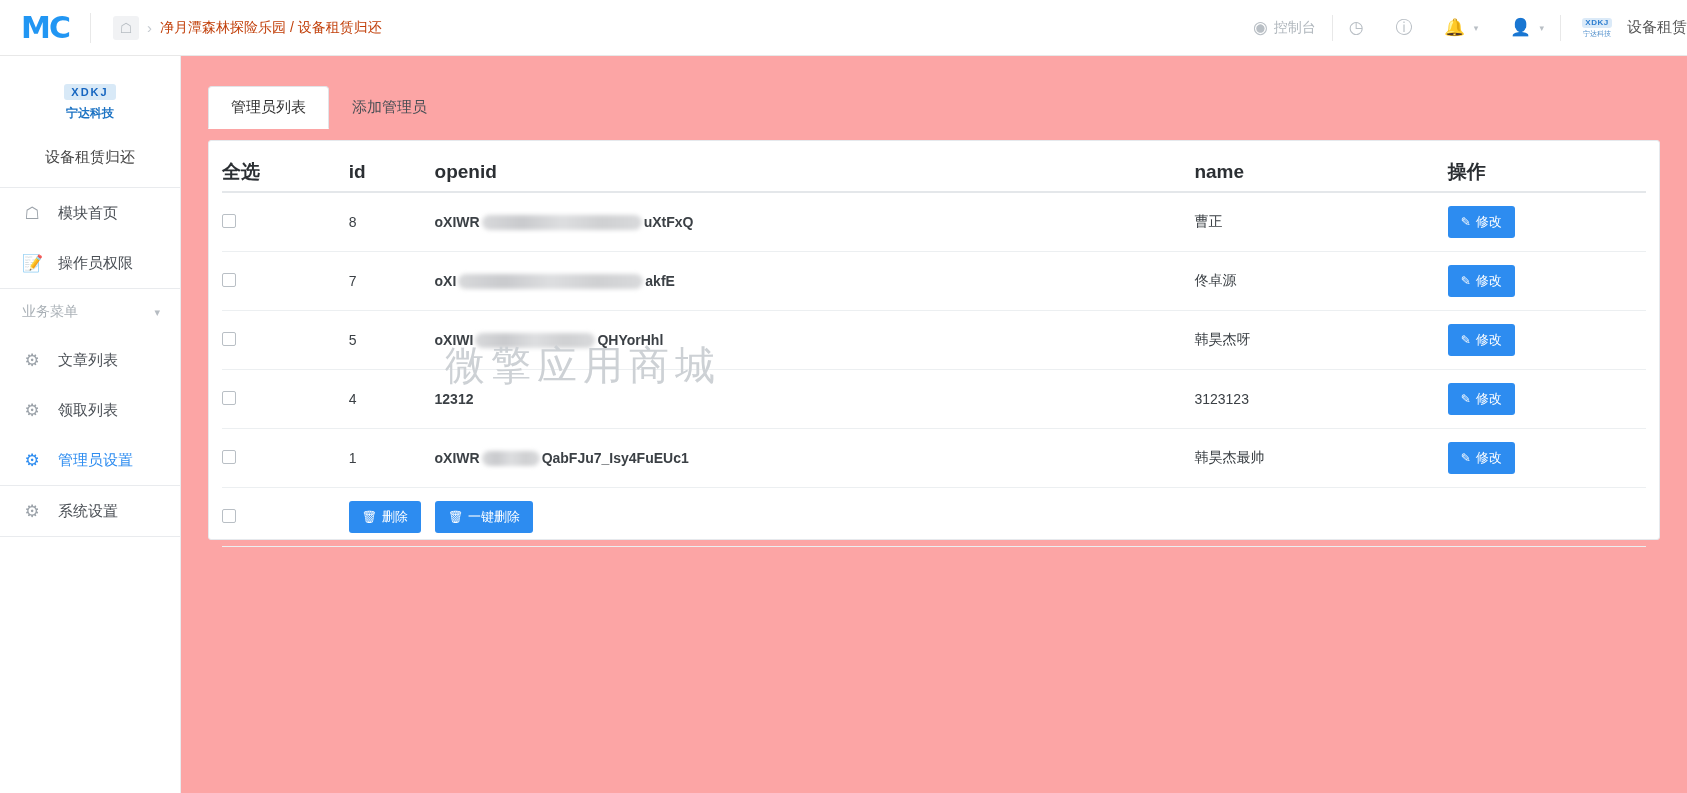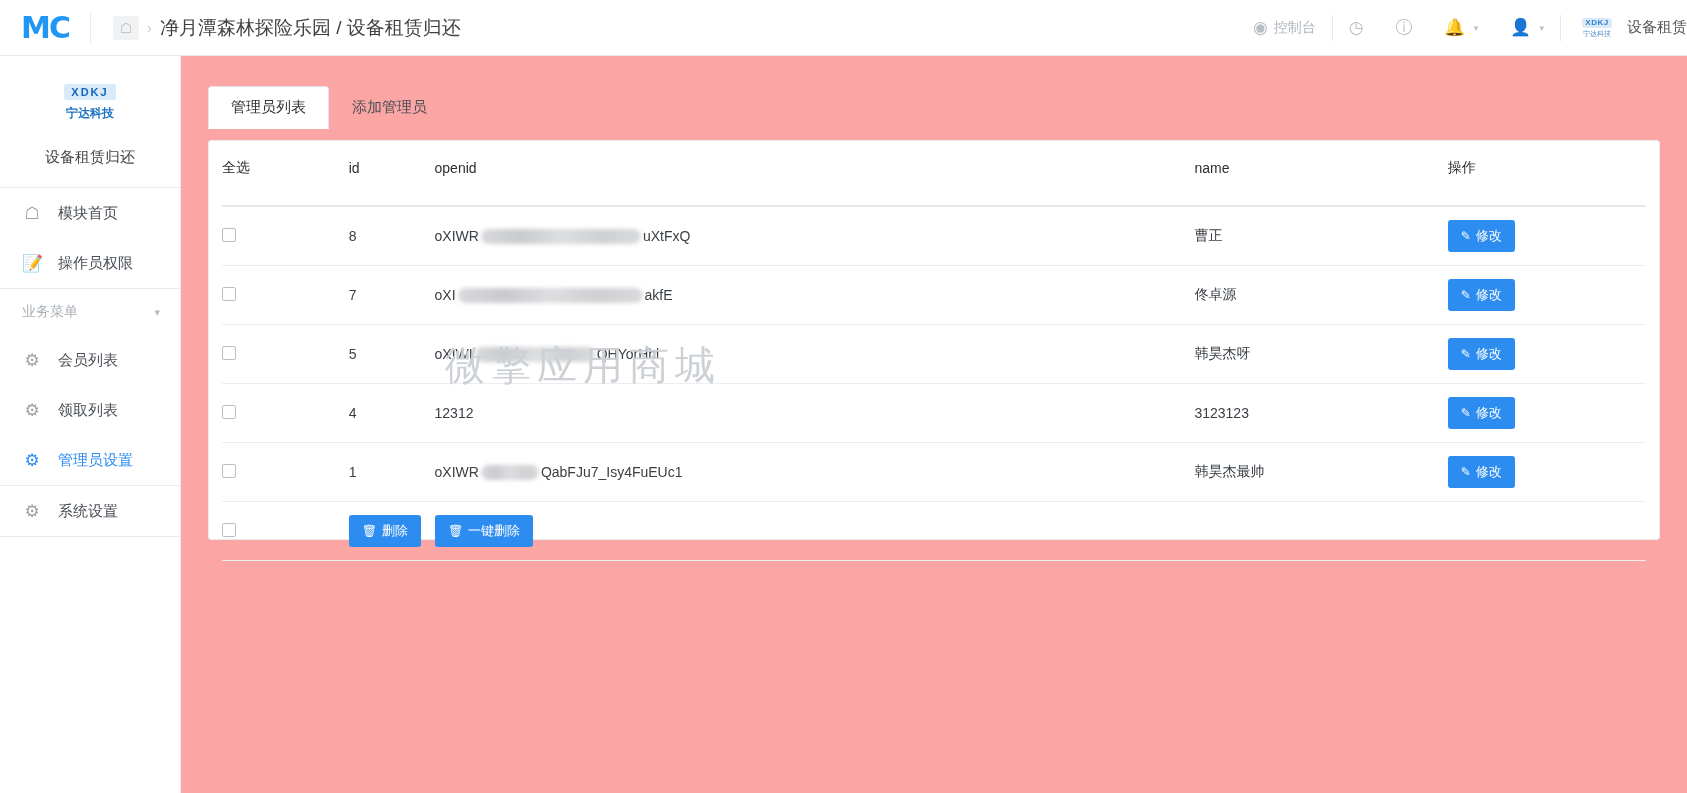--- a/index.html
+++ b/index.html
@@ -35,21 +35,21 @@
   .breadcrumb {
     display: flex; align-items: center; gap: 8px;
     margin-left: 22px; color: #9aa4ad; font-size: 15px;
   }
   .home-btn {
     width: 26px; height: 24px; background: #f1f2f4;
     border-radius: 3px; display: flex; align-items: center; justify-content: center;
   }
   .home-glyph { font-size: 14px; color: #b6bcc2; line-height: 1; }
   .chev { color: #c4cad0; font-size: 15px; }
-  .crumb-text { color: #404040; font-size: 19px; white-space: nowrap; }
+  .crumb-text { color: #c2410c; font-size: 14px; white-space: nowrap; }
 
   .top-right {
     margin-left: auto; display: flex; align-items: center; height: 56px;
   }
   .tr-item {
     display: flex; align-items: center; gap: 6px;
     padding: 0 16px; color: #b0b7bd; font-size: 14px; height: 56px;
   }
   .tr-icon { color: #b9bfc5; font-size: 17px; line-height: 1; }
   .caret { font-size: 9px; color: #b9bfc5; margin-left: 2px; }
@@ -129,22 +129,22 @@
   .panel-head {
     height: 48px; display: flex; align-items: center; padding-left: 13px;
     font-size: 14px; color: #555;
     border-bottom: 1px solid #eceff1;
     background: #fafbfc;
   }
   .panel-body { padding: 0 13px; }
 
   table.tbl { width: 100%; border-collapse: collapse; table-layout: fixed; }
   table.tbl th {
-    text-align: left; font-size: 14px; font-weight: 400; color: #2b2f33;
-    padding: 18px 0 28px 0; border-bottom: 2px solid #e4e7ea;
+    text-align: left; font-size: 19px; font-weight: 700; color: #2b2f33;
+    padding: 18px 0 6px 0; border-bottom: 2px solid #e4e7ea;
   }
   table.tbl td {
     font-size: 14px; color: #3b4busy; color: #3b4045;
     padding: 13px 0; border-bottom: 1px solid #eceff1; vertical-align: middle;
   }
   .c-chk { width: 115px; }
   .c-id { width: 78px; }
   .c-openid { width: 690px; }
   .c-name { width: 230px; margin-left: 27px; }
   .c-act { width: 180px; }
@@ -155,21 +155,21 @@
   }
   .btn {
     display: inline-flex; align-items: center; gap: 5px;
     background: #2d8cf0; color: #fff; border: none; border-radius: 3px;
     font-size: 13px; padding: 7px 13px; cursor: pointer;
     font-family: "Liberation Sans", sans-serif;
   }
   .btn .bi { font-size: 12px; }
   .footer-row td { border-bottom: none; padding-top: 16px; }
   .footer-btns { display: flex; gap: 14px; }
-  .openid-cell { display: flex; align-items: flex-end; position: relative; }
+  .openid-cell { display: flex; align-items: flex-end; position: relative; font-weight: bold; }
   .redact {
     display: inline-block; height: 15px;
     background: linear-gradient(90deg,#d8d9db,#c9cacd,#dddee0,#cfd0d2,#d9dadc);
     border-radius: 8px; filter: blur(2.2px); vertical-align: middle;
     margin: 0 2px;
   }
 
   .watermark {
     position: absolute; left: 445px; top: 338px;
     font-size: 40px; color: #cdd1d5; letter-spacing: 6px;
@@ -247,21 +247,21 @@
     <div class="side-sep"></div>
 
     <div class="menu-group">
       <span>业务菜单</span>
       <span class="gchev">▾</span>
     </div>
 
     <div class="menu">
       <div class="menu-item">
         <span class="mi-icon">⚙</span>
-        <span>会员列表</span>
+        <span>文章列表</span>
       </div>
       <div class="menu-item">
         <span class="mi-icon">⚙</span>
         <span>领取列表</span>
       </div>
       <div class="menu-item active">
         <span class="mi-icon">⚙</span>
         <span>管理员设置</span>
       </div>
       <div class="side-sep"></div>

